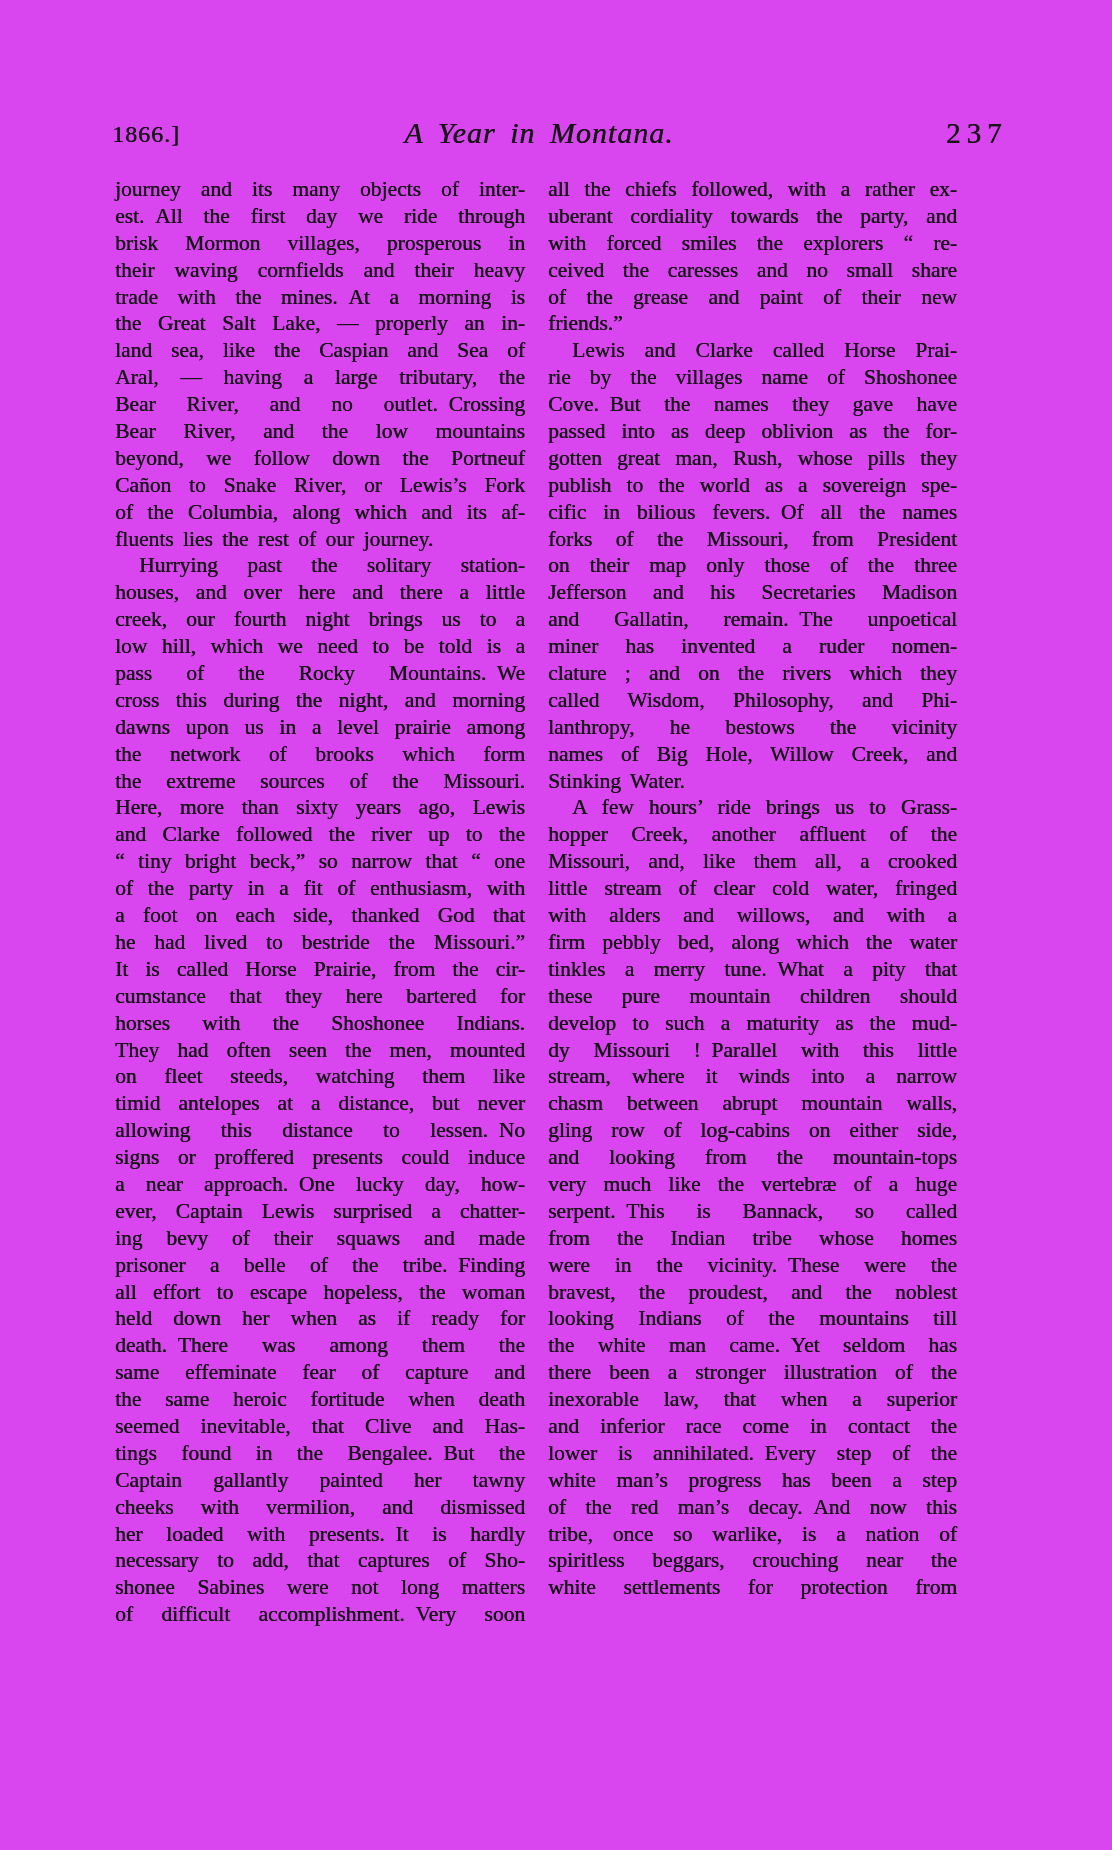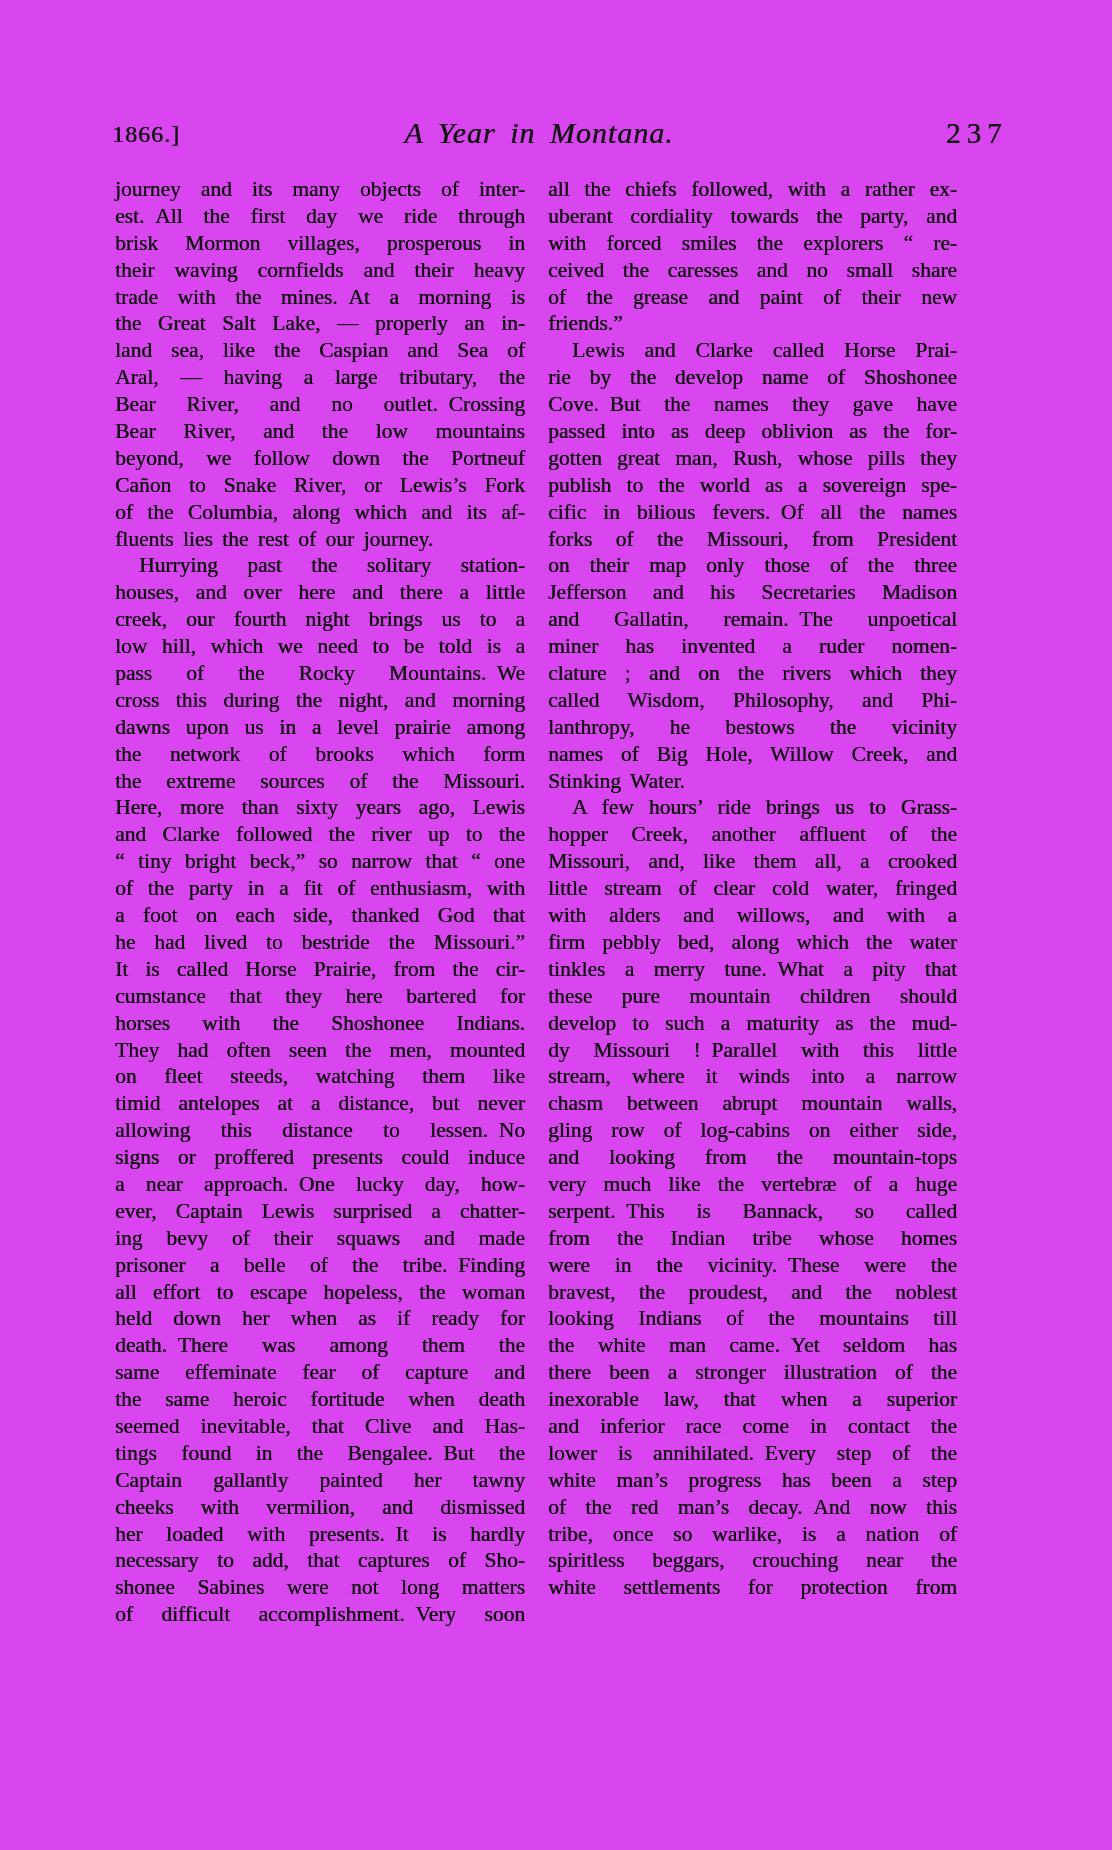--- a/index.html
+++ b/index.html
@@ -142,21 +142,21 @@
       <div class="line">of difficult accomplishment. Very soon</div>
     </div>
   <div class="col col-right">
       <div class="line">all the chiefs followed, with a rather ex-</div>
       <div class="line">uberant cordiality towards the party, and</div>
       <div class="line">with forced smiles the explorers “ re-</div>
       <div class="line">ceived the caresses and no small share</div>
       <div class="line">of the grease and paint of their new</div>
       <div class="line para-end">friends.”</div>
       <div class="line indent">Lewis and Clarke called Horse Prai-</div>
-      <div class="line">rie by the develop name of Shoshonee</div>
+      <div class="line">rie by the villages name of Shoshonee</div>
       <div class="line">Cove. But the names they gave have</div>
       <div class="line">passed into as deep oblivion as the for-</div>
       <div class="line">gotten great man, Rush, whose pills they</div>
       <div class="line">publish to the world as a sovereign spe-</div>
       <div class="line">cific in bilious fevers. Of all the names</div>
       <div class="line">forks of the Missouri, from President</div>
       <div class="line">on their map only those of the three</div>
       <div class="line">Jefferson and his Secretaries Madison</div>
       <div class="line">and Gallatin, remain. The unpoetical</div>
       <div class="line">miner has invented a ruder nomen-</div>

